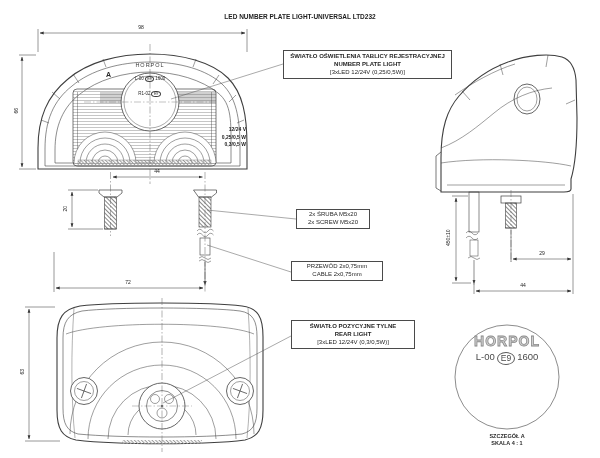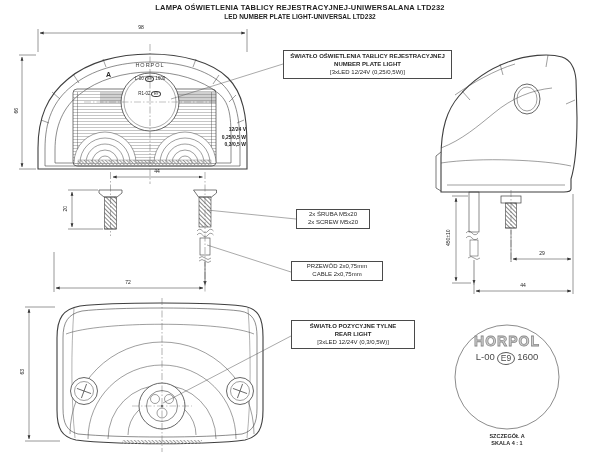--- a/index.html
+++ b/index.html
@@ -217,21 +217,20 @@
     </g>
 
     <g stroke="#555" stroke-width="0.5">
       <line x1="283" y1="64" x2="171" y2="99"></line>
       <line x1="296" y1="219" x2="207" y2="210"></line>
       <line x1="291" y1="272" x2="207" y2="245"></line>
       <line x1="163" y1="403" x2="291" y2="336"></line>
     </g>
   </svg>
 
-  <div class="lbl title1">LAMPA OŚWIETLENIA TABLICY REJESTRACYJNEJ-UNIWERSALANA LTD232</div>
   <div class="lbl title2">LED NUMBER PLATE LIGHT-UNIVERSAL LTD232</div>
 
   <div class="lbl front-brand" style="left:122px;top:62px;width:56px;">HORPOL</div>
   <div class="lbl front-a" style="left:106px;top:71px;">A</div>
   <div class="lbl mkrow" style="left:116px;top:76px;width:68px;"><span>L-00</span><span class="emark">E9</span><span>1600</span></div>
   <div class="lbl mkrow" style="left:116px;top:91px;width:68px;"><span>R1-02</span><span class="emark">E9</span></div>
   <div class="lbl spec" style="left:198px;top:126px;width:48px;">
     <div>12/24 V</div>
     <div>0,25/0,5 W</div>
     <div>0,3/0,5 W</div>

